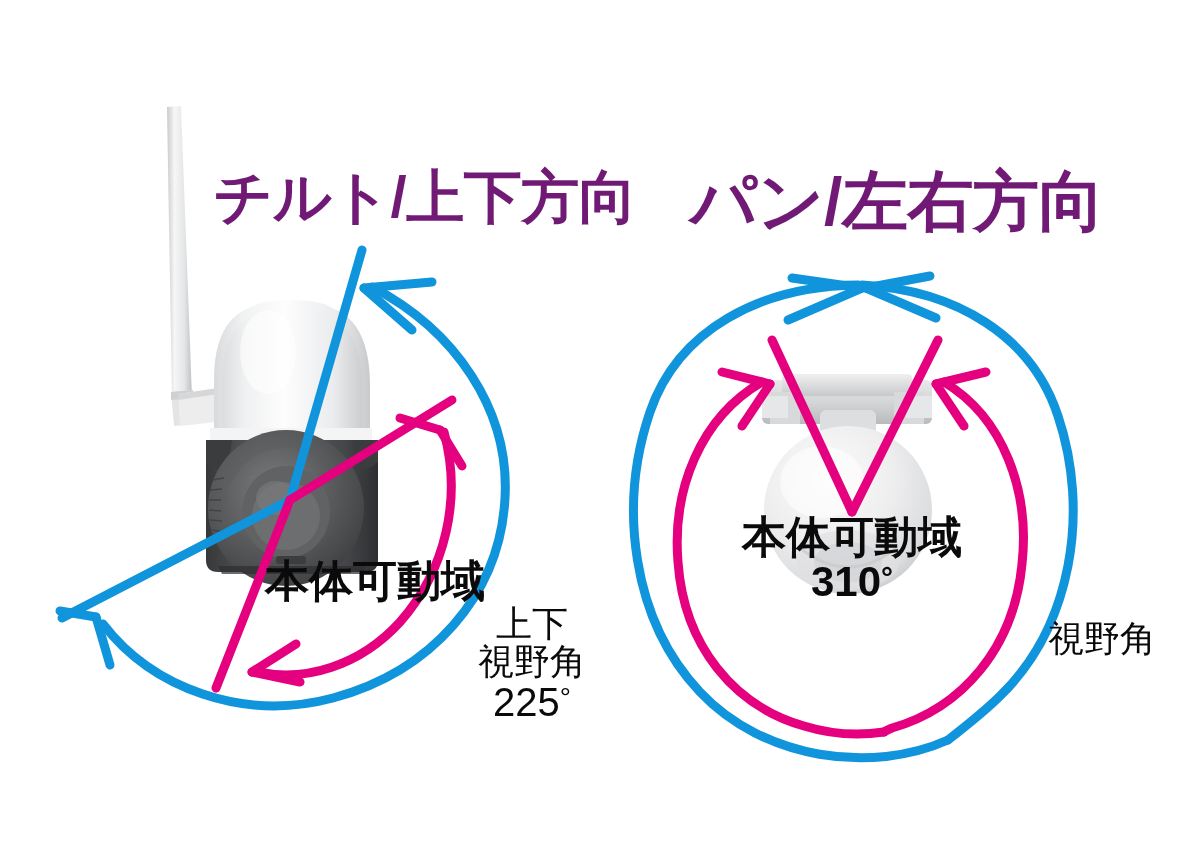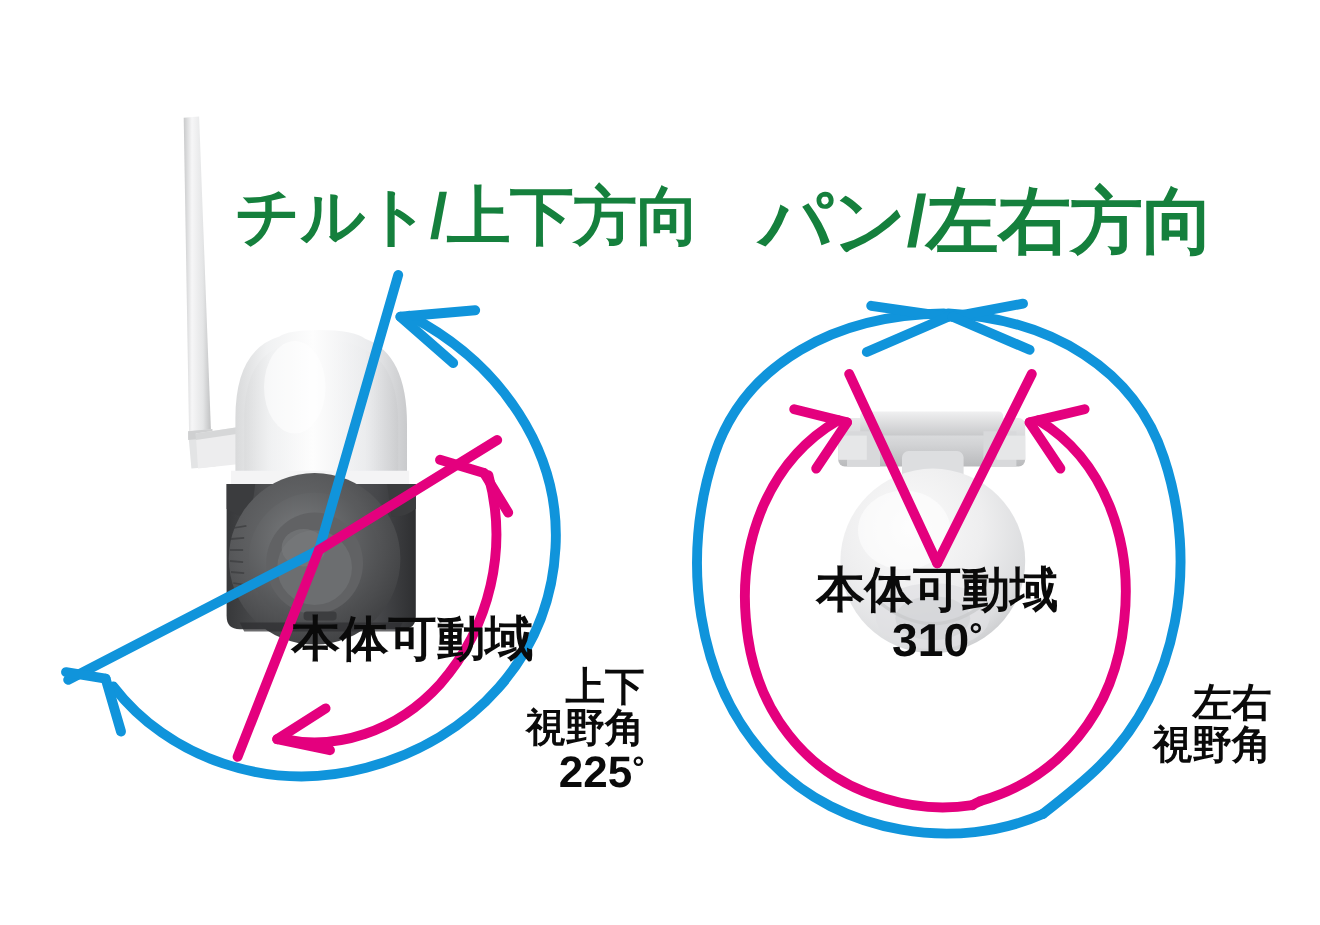--- a/index.html
+++ b/index.html
@@ -22,21 +22,21 @@
     position: absolute;
     left: 0;
     top: 0;
     width: 1200px;
     height: 841px;
   }
   .panel-title {
     position: absolute;
     font-family: "Liberation Sans", "DejaVu Sans", sans-serif;
     font-weight: 700;
-    color: #15803d;
+    color: #701a75;
     white-space: nowrap;
     letter-spacing: -0.5px;
     line-height: 1;
   }
   #title-tilt {
     left: 214px;
     top: 168px;
     font-size: 58px;
   }
   #title-pan {
@@ -72,23 +72,23 @@
     left: 265px;
     top: 558px;
   }
   #label-pan-body {
     left: 742px;
     top: 514px;
   }
   .fov-block {
     position: absolute;
     font-family: "Liberation Sans", "DejaVu Sans", sans-serif;
-    font-weight: 700;
+    font-weight: 400;
     color: #0a0a0a;
-    text-align: right;
+    text-align: center;
     line-height: 1.06;
     white-space: nowrap;
   }
   .fov-block .l1, .fov-block .l2 {
     display: block;
     font-size: 36px;
   }
   .fov-block .l3 {
     display: block;
     font-size: 40px;
@@ -322,17 +322,16 @@
     <span class="l2">視野角</span>
     <span class="l3"><span>225</span><span class="deg">°</span></span>
   </div>
 
   <div class="label-block" id="label-pan-body">
     <span class="lead">本体可動域</span>
     <span class="val"><span>310</span><span class="deg">°</span></span>
   </div>
 
   <div class="fov-block" id="fov-pan">
-    <span class="l1">左右</span>
     <span class="l2">視野角</span>
   </div>
 
 </div>
 
 </body></html>

